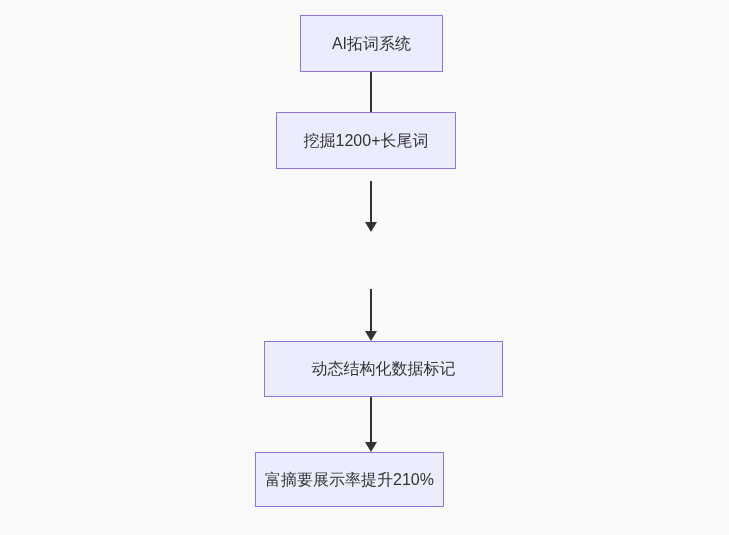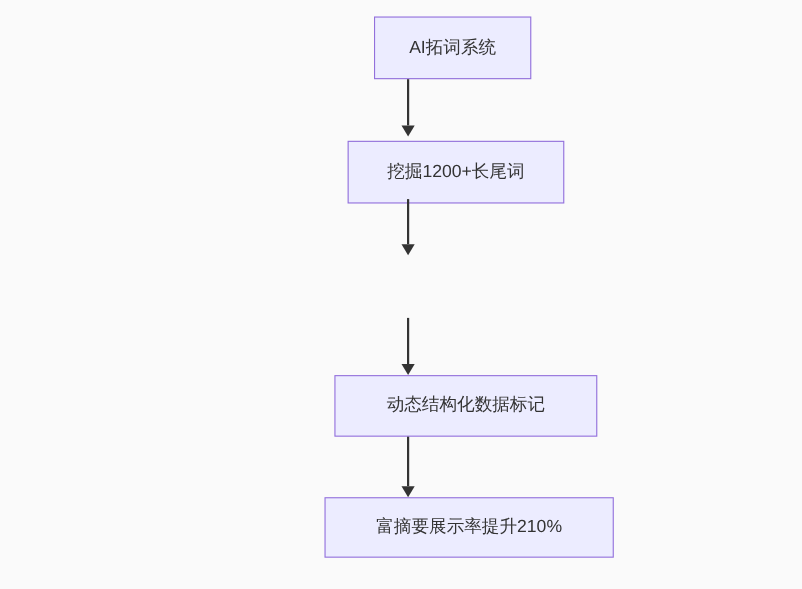--- a/index.html
+++ b/index.html
@@ -24,27 +24,26 @@
     box-sizing: border-box;
     background: #ECECFF;
     border: 1px solid #9370DB;
     display: flex;
     align-items: center;
     justify-content: center;
     color: #333333;
     font-size: 16px;
     line-height: 1;
     white-space: nowrap;
-    margin-left: 40px;
   }
   .n1 { left: 300px; top: 15px;  width: 143px; height: 57px; }
-  .n2 { left: 276px; top: 128px; width: 197px; height: 57px; }
+  .n2 { left: 276px; top: 112px; width: 180px; height: 57px; }
   .n3 { left: 262px; top: 232px; width: 221px; height: 57px; }
   .n4 { left: 264px; top: 341px; width: 239px; height: 56px; }
-  .n5 { left: 255px; top: 452px; width: 263px; height: 55px; }
+  .n5 { left: 255px; top: 452px; width: 189px; height: 55px; }
 
   .arrow {
     position: absolute;
     left: 365px;
     width: 12px;
     display: flex;
     flex-direction: column;
     align-items: center;
   }
   .a1 { top: 72px;  height: 52px; }

